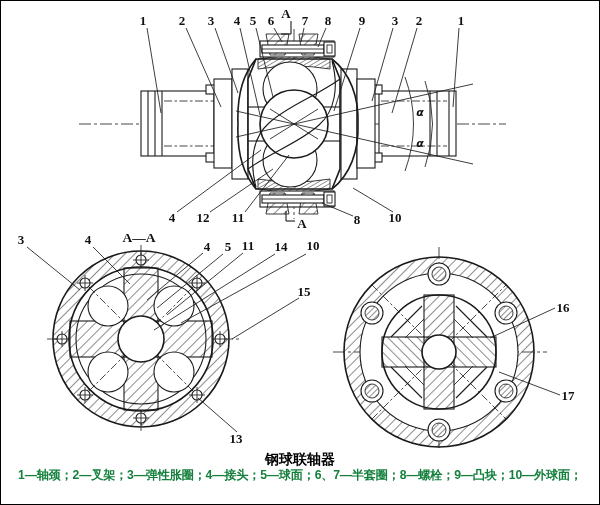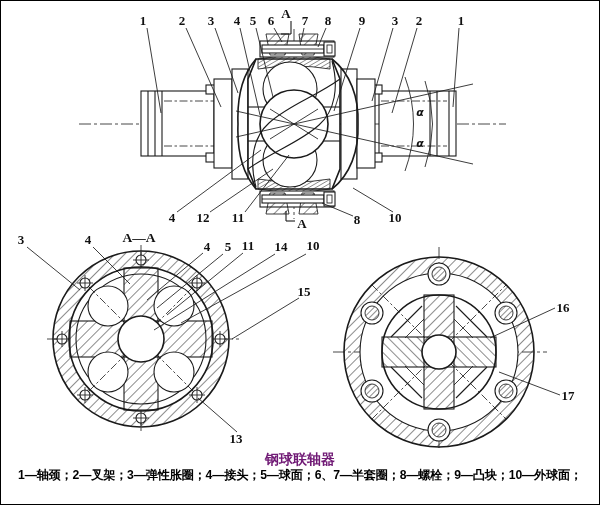--- a/index.html
+++ b/index.html
@@ -12,22 +12,22 @@
   svg{display:block;}
   
   .ln{stroke:#1a1a1a;stroke-width:1.1;}
   .lb{stroke:#1a1a1a;stroke-width:1.6;}
   .lt{stroke:#1a1a1a;stroke-width:0.85;}
   .cl{stroke:#1a1a1a;stroke-width:0.8;stroke-dasharray:12 3 3 3;}
   .cl2{stroke:#1a1a1a;stroke-width:0.8;stroke-dasharray:8 2.5 2.5 2.5;}
   text.num{font-family:"Liberation Serif","Liberation Sans",serif;font-size:13px;font-weight:700;fill:#111;text-anchor:middle;}
   text.alpha{font-family:"DejaVu Sans",sans-serif;font-size:11px;font-style:italic;font-weight:700;fill:#111;text-anchor:middle;}
   .caption{padding-top:2px;}
-  .fig-title{text-align:center;font-weight:700;font-size:14px;line-height:17px;color:#701a75;}
-  .legend{text-align:center;font-weight:600;font-size:12.2px;line-height:15px;color:#000000;white-space:nowrap;letter-spacing:-0.2px;}
+  .fig-title{text-align:center;font-weight:700;font-size:14px;line-height:17px;color:#000000;}
+  .legend{text-align:center;font-weight:600;font-size:12.2px;line-height:15px;color:#15803d;white-space:nowrap;letter-spacing:-0.2px;}
 </style>
 </head>
 <body>
 
 <div class="page">
 <svg width="600" height="448" viewBox="0 0 600 448">
   <defs>
     <pattern id="h1" width="7" height="7" patternUnits="userSpaceOnUse" patternTransform="rotate(45)">
       <line x1="0" y1="0" x2="0" y2="7" stroke="#1a1a1a" stroke-width="1"></line>
     </pattern>

